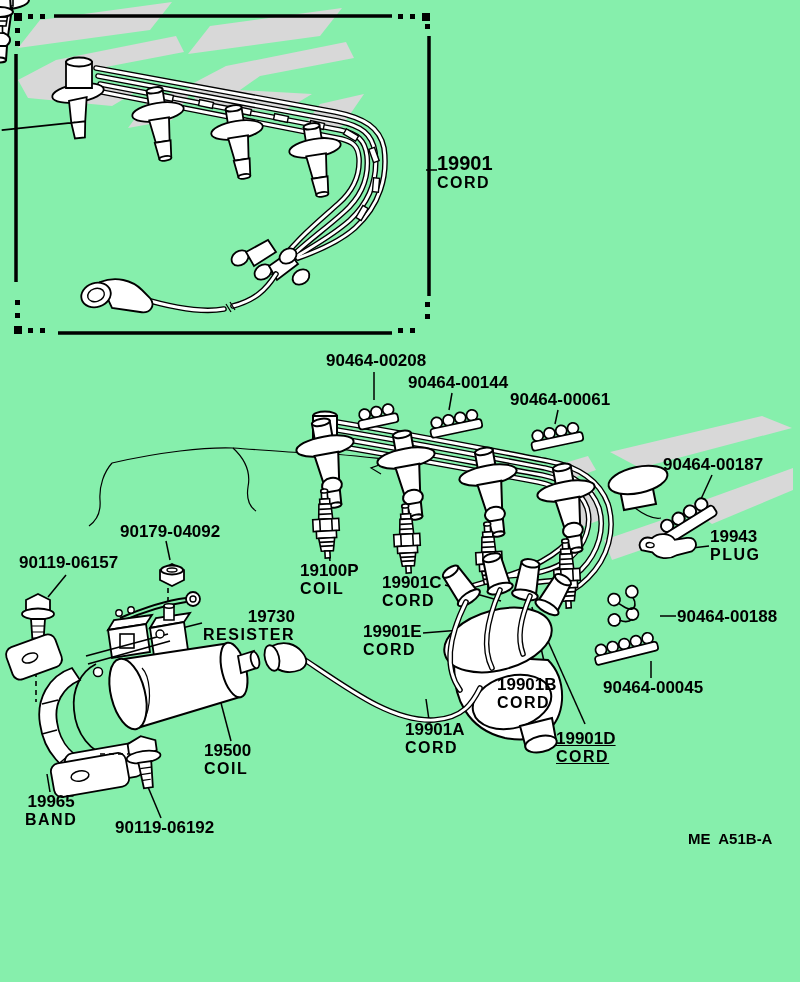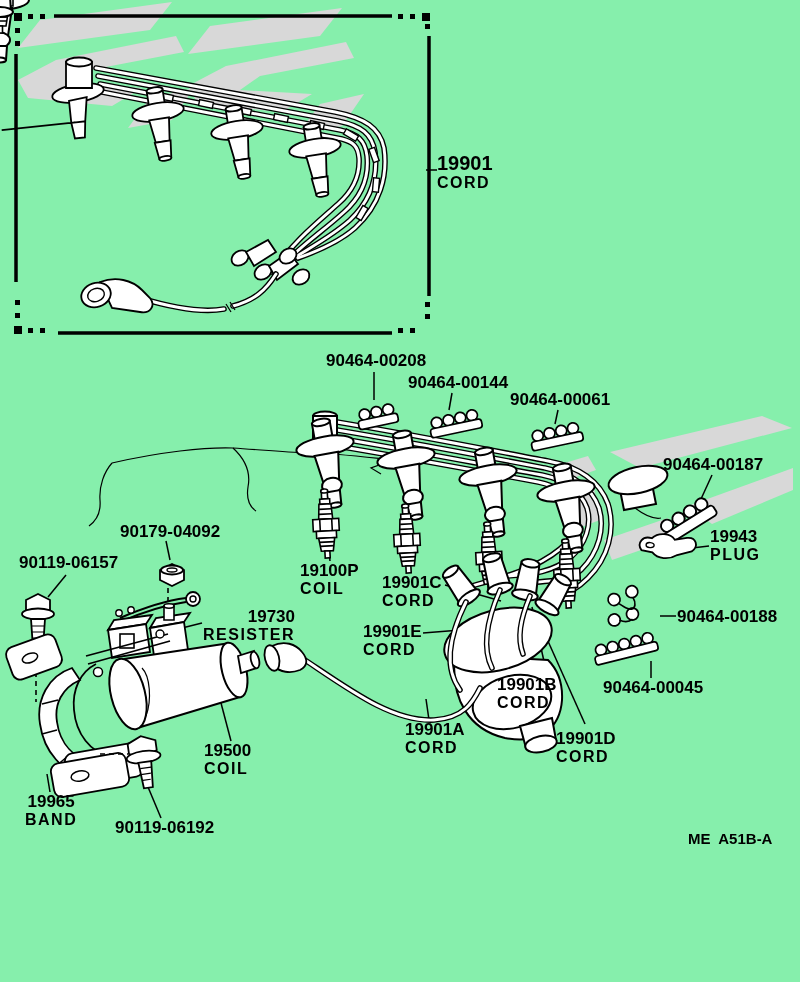--- a/index.html
+++ b/index.html
@@ -408,21 +408,21 @@
 <div class="lbl" style="left:497px;top:676px;">
   <span class="part">19901B</span>
   <span class="cap">CORD</span>
 </div>
 
 <div class="lbl" style="left:405px;top:721px;">
   <span class="part">19901A</span>
   <span class="cap">CORD</span>
 </div>
 
-<div class="lbl" style="left:556px;top:730px;">
+<div class="lbl" style="left:556px;top:730px;text-decoration:underline;">
   <span class="part">19901D</span>
   <span class="cap">CORD</span>
 </div>
 
 <div class="lbl" style="left:677px;top:608px;">
   <span class="part">90464-00188</span>
 </div>
 
 <div class="lbl" style="left:603px;top:679px;">
   <span class="part">90464-00045</span>

